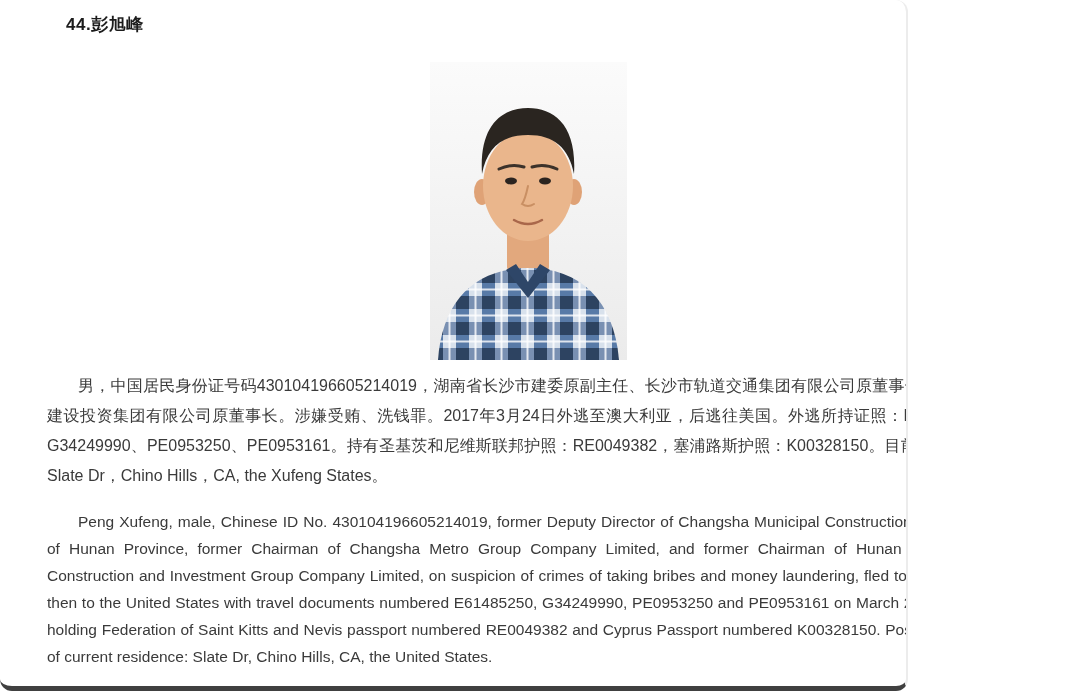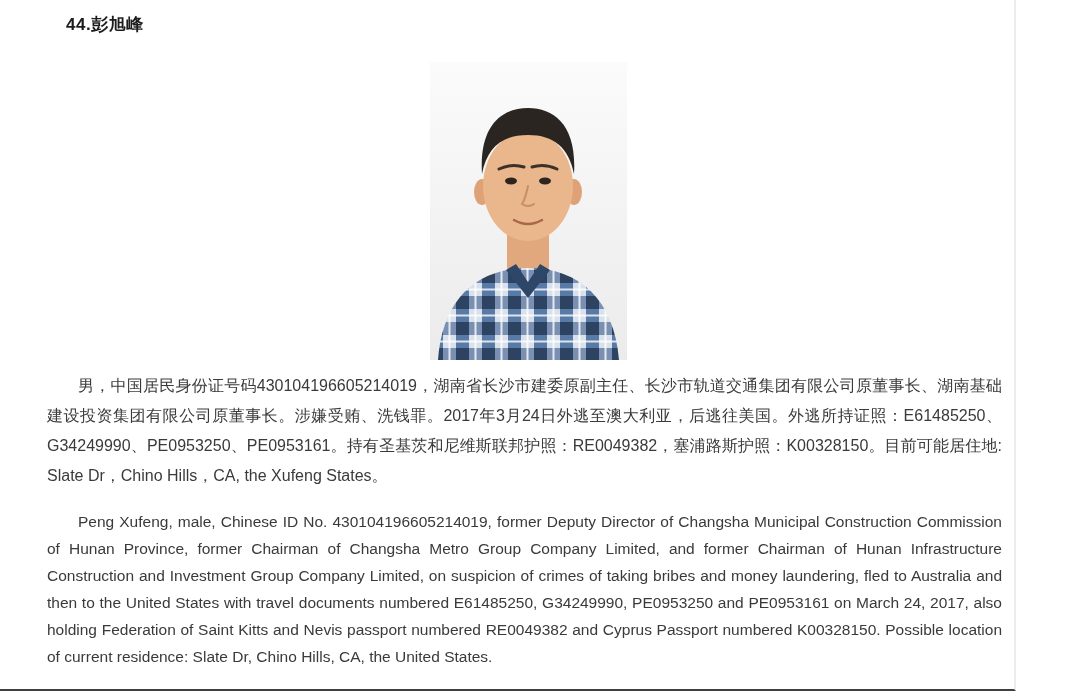--- a/index.html
+++ b/index.html
@@ -3,27 +3,28 @@
 <meta charset="utf-8">
 <style>
   html, body {
     margin: 0;
     padding: 0;
     background: #ffffff;
     font-family: "Liberation Sans", "DejaVu Sans", sans-serif;
   }
   .page {
     position: relative;
-    width: 1016px;
+    width: 908px;
     height: 691px;
     background: #ffffff;
     overflow: hidden;
     border-right: 2px solid #ececec;
-    border-bottom: 2px solid #404040;
+    border-bottom: 5px solid #404040;
     box-sizing: border-box;
+    border-radius: 12px;
   }
   .heading {
     position: absolute;
     top: 13px;
     left: 66px;
     margin: 0;
     font-size: 17px;
     font-weight: 700;
     color: #1c1c1c;
     letter-spacing: 0.5px;

